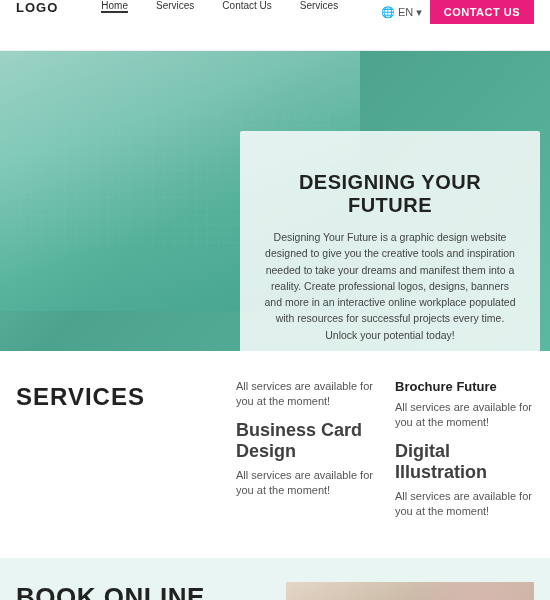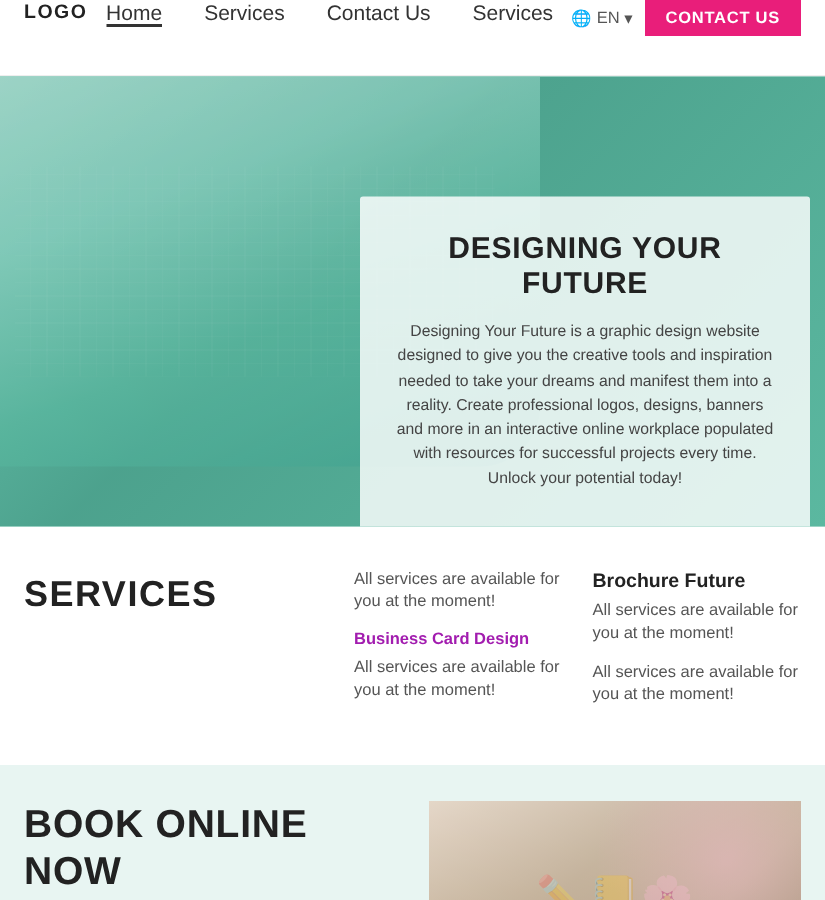--- a/index.html
+++ b/index.html
@@ -17,21 +17,21 @@
     }
     .header-logo {
       font-weight: bold;
       font-size: 13px;
       letter-spacing: 1px;
       color: #222;
     }
     .header-nav {
       display: flex;
       gap: 28px;
-      font-size: 14px;
+      font-size: 10px;
     }
     .header-nav a {
       text-decoration: none;
       color: #333;
     }
     .header-nav a.active {
       color: #333;
       border-bottom: 2px solid #333;
     }
     .header-right {
@@ -101,21 +101,21 @@
       );
       opacity: 0.5;
     }
 
     .hero-card {
       position: absolute;
       top: 80px;
       right: 10px;
       width: 300px;
       background: rgba(255,255,255,0.82);
-      padding: 24px 22px 22px;
+      padding: 40px 22px 22px;
       border-radius: 2px;
     }
     .hero-card h1 {
       font-size: 20px;
       font-weight: 900;
       text-align: center;
       color: #222;
       text-transform: uppercase;
       letter-spacing: 0.5px;
       margin-bottom: 12px;
@@ -188,23 +188,23 @@
       color: #222;
       margin-bottom: 6px;
     }
     .service-col p {
       color: #555;
       font-size: 11px;
       line-height: 1.4;
       margin-bottom: 10px;
     }
     .service-col h3.subservice {
-      font-size: 11px;
-      font-weight: bold;
-      color: #a21caf;
+      font-size: 18px;
+      font-weight: bold;
+      color: #404040;
       margin-bottom: 6px;
       margin-top: 4px;
     }
 
     
     .book-section {
       background: #e8f5f2;
       padding: 24px 16px 20px;
       display: flex;
       gap: 0;
@@ -297,20 +297,21 @@
   </div>
   <div class="services-cols">
     <div class="service-col">
       <p>All services are available for you at the moment!</p>
       <h3 class="subservice">Business Card Design</h3>
       <p>All services are available for you at the moment!</p>
     </div>
     <div class="service-col">
       <h3>Brochure Future</h3>
       <p>All services are available for you at the moment!</p>
+      <h3 class="subservice">Digital Illustration</h3>
       <p>All services are available for you at the moment!</p>
     </div>
   </div>
 </section>
 
 <section class="book-section">
   <div class="book-left">
     <h2 class="book-title">BOOK ONLINE NOW</h2>
 
   </div>

